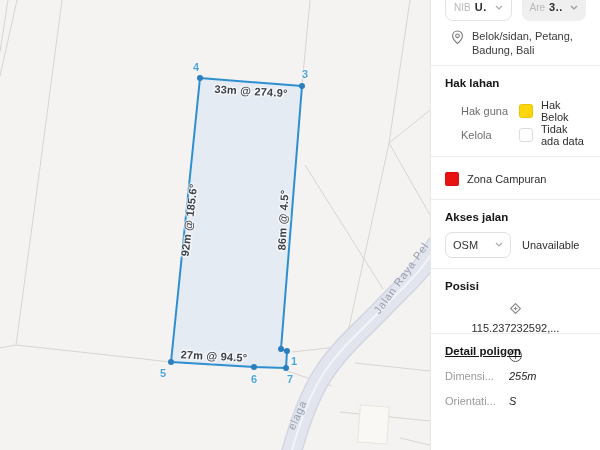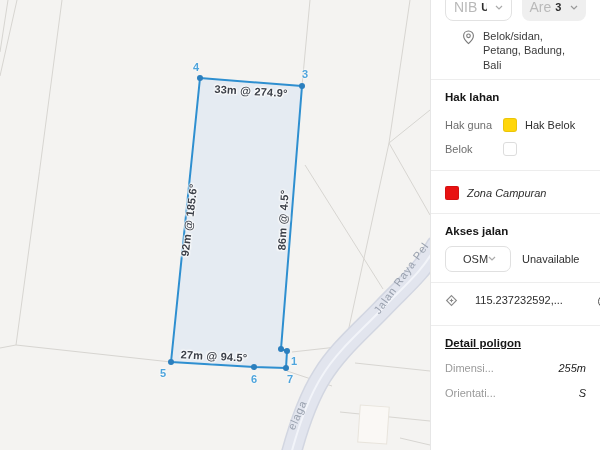--- a/index.html
+++ b/index.html
@@ -20,50 +20,50 @@
     text-shadow:0 0 2px #fff,0 0 3px #fff;
   }
   .road-name { font-size:11px; color:#99a1ae; letter-spacing:.8px; }
 
   
   .sidebar { width:170px; height:450px; background:#fff; border-left:1px solid #e6e6e6; flex:none; font-size:11px; color:#333; overflow:hidden; }
   .top-row { display:flex; gap:10px; padding:0 14px; margin-top:-7px; }
   .select { display:flex; align-items:center; gap:4px; height:28px; border-radius:8px; padding:0 8px; cursor:pointer; min-width:0; flex:1; }
   .select.outline { background:#fff; border:1px solid #e2e2e2; }
   .select.filled  { background:#efefef; }
-  .select .prefix { font-size:14px; color:#b9b9b9; flex:none; }
+  .select .prefix { font-size:10px; color:#b9b9b9; flex:none; }
   .select .val { font-size:11px; font-weight:700; color:#2d2d2d; overflow:hidden; text-overflow:ellipsis; white-space:nowrap; }
   .select .sp { flex:1; }
 
-  .loc-row { display:flex; gap:8px; padding:8px 31px 7px; align-items:flex-start; }
+  .loc-row { display:flex; gap:8px; padding:8px 20px 7px; align-items:flex-start; }
   .loc-text { font-size:11px; line-height:1.3; color:#3a3a3a; }
 
   .section { border-top:1px solid #ededed; padding:11px 14px 9px; }
   .sec-title { font-size:11.5px; font-weight:700; color:#161616; margin-bottom:10px; }
 
   .kv-row { display:flex; align-items:center; height:24px; }
-  .kv-label { width:58px; color:#6e6e6e; flex:none; }
+  .kv-label { width:58px; color:#6e6e6e; flex:none;margin-left:16px; }
   .swatch { width:14px; height:14px; border-radius:3px; margin-right:8px; flex:none; border:1px solid rgba(0,0,0,.08); }
   .swatch.empty { border:1px solid #ddd; }
   .kv-val { color:#2e2e2e; }
 
-  .zone-row { display:flex; align-items:center; height:22px;font-style:italic; }
+  .zone-row { display:flex; align-items:center; height:22px; }
   .zone-row .swatch { border-radius:2px; }
 
   .akses-row { display:flex; align-items:center; gap:11px; margin-top:-2px; height:28px; }
-  .mini-select { display:flex; align-items:center; width:66px; height:26px; border:1px solid #e0e0e0; border-radius:7px; padding:0 17px; background:#fff; cursor:pointer; }
+  .mini-select { display:flex; align-items:center; width:66px; height:26px; border:1px solid #e0e0e0; border-radius:7px; padding:0 7px; background:#fff; cursor:pointer; }
   .mini-select .val { font-weight:400; color:#333; }
   .mini-select .sp { flex:1; }
   .status-text { color:#2f2f2f; }
 
-  .pos-row { display:flex; align-items:flex-start; gap:17px; height:22px; }
+  .pos-row { display:flex; align-items:center; gap:7px; height:22px;flex-direction:column; }
   .pos-coords { color:#2d2d2d; }
   .pos-sp { flex:1; }
 
-  .detail-row { display:flex; align-items:center; margin-bottom:13px;justify-content:space-between; }
+  .detail-row { display:flex; align-items:center; margin-bottom:13px; }
   .detail-label { width:64px; flex:none; color:#9a9a9a; overflow:hidden; white-space:nowrap; }
   .detail-val { color:#222;font-style:italic; }
 
   .icon { flex:none; display:inline-flex; }
 </style>
 </head>
 <body>
 
 <div class="screen">
 
@@ -162,22 +162,23 @@
     </div>
 
     <div class="section">
       <div class="sec-title">Hak lahan</div>
       <div class="kv-row">
         <span class="kv-label">Hak guna</span>
         <span class="swatch" style="background-color: rgb(255, 214, 10);"></span>
         <span class="kv-val">Hak Belok</span>
       </div>
       <div class="kv-row">
-        <span class="kv-label">Belok</span>
+        <span class="kv-label">Kelola</span>
         <span class="swatch empty" style="background-color: rgb(255, 255, 255);"></span>
+        <span class="kv-val">Tidak ada data</span>
       </div>
     </div>
 
     <div class="section">
       <div class="zone-row">
         <span class="swatch" style="background-color: rgb(232, 18, 18);"></span>
         <span class="kv-val">Zona Campuran</span>
       </div>
     </div>
 
@@ -191,20 +192,21 @@
             <svg width="8" height="5" viewBox="0 0 8 5">
                 <path d="M1 1 L4 4 L7 1" stroke="#aaa" stroke-width="1.2" fill="none"></path>
               </svg>
           </span>
         </div>
         <span class="status-text">Unavailable</span>
       </div>
     </div>
 
     <div class="section">
+      <div class="sec-title">Posisi</div>
       <div class="pos-row">
         <span class="icon">
           <svg width="13" height="13" viewBox="0 0 13 13" fill="none" stroke="#8a8a8a" stroke-width="1.1">
             <path d="M6.5 1.6 L11.4 6.5 L6.5 11.4 L1.6 6.5 Z"></path>
             <path d="M6.5 4.8 V8.2 M4.8 6.5 H8.2"></path>
           </svg>
         </span>
         <span class="pos-coords">115.237232592,...</span>
         <span class="pos-sp"></span>
         <span class="icon">

